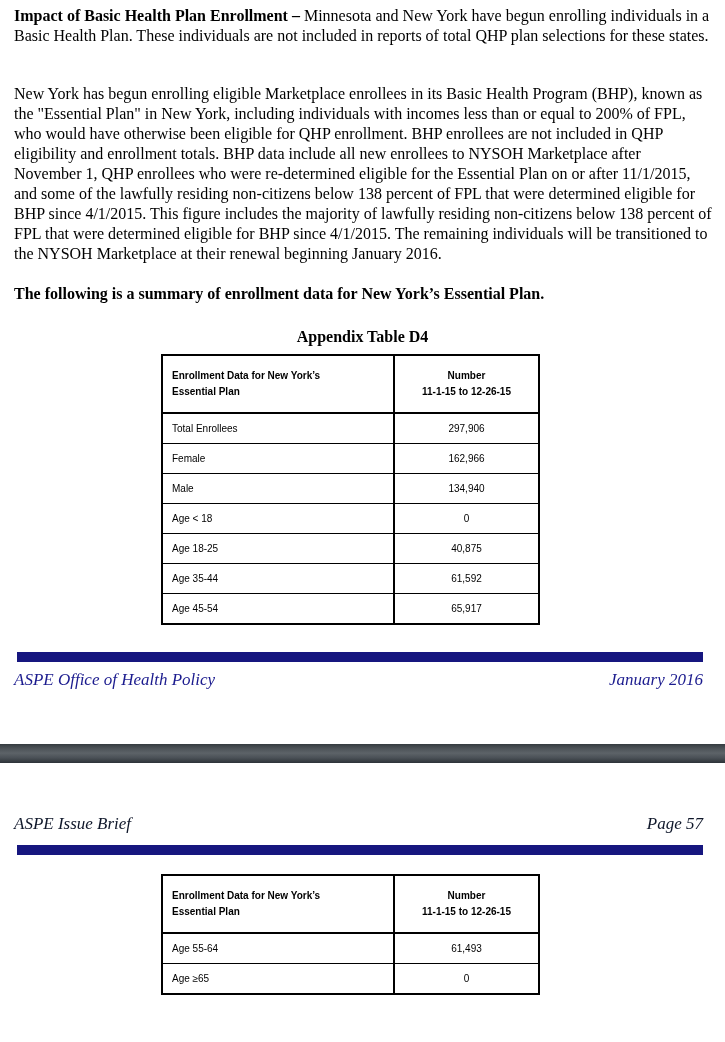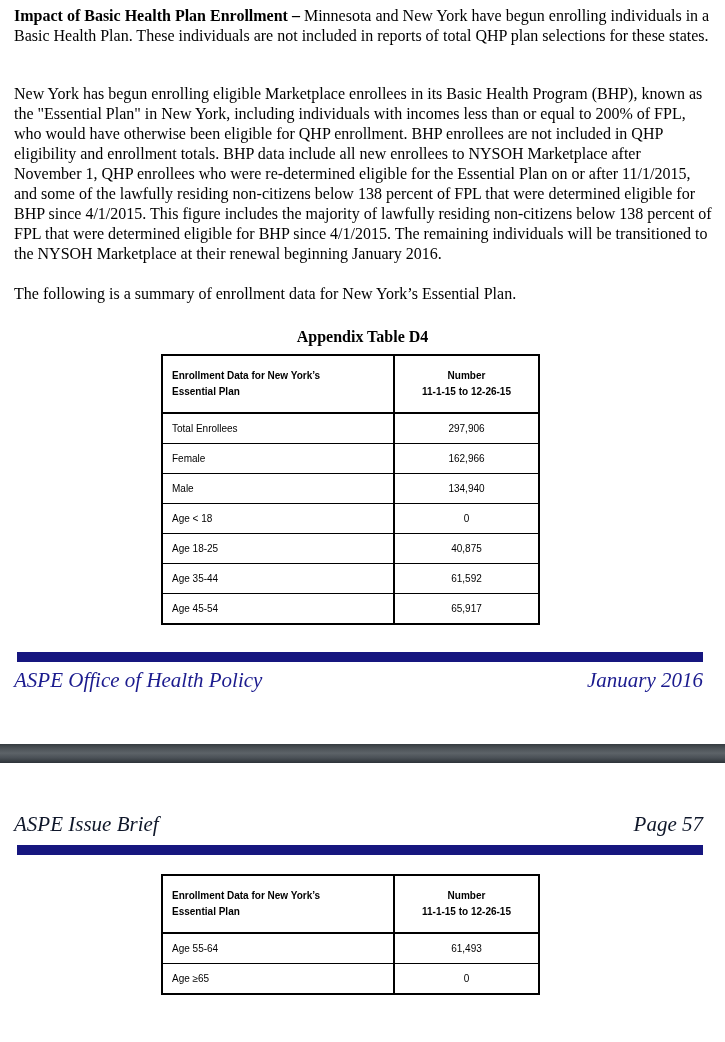--- a/index.html
+++ b/index.html
@@ -21,21 +21,21 @@
     padding: 0 13px 0 14px;
   }
   p.body-para {
     font-size: 16px;
     line-height: 20px;
     margin: 0;
     text-align: left;
   }
   #para-impact { margin-top: 6px; }
   #para-newyork { margin-top: 38px; }
-  #para-summary { margin-top: 20px; }
+  #para-summary { margin-top: 20px; font-weight: bold; }
   .bold-italic { font-weight: bold; }
 
   
   .appendix-title {
     margin: 24px 0 0 0;
     text-align: center;
     font-size: 16px;
     font-weight: bold;
     line-height: 18px;
   }
@@ -95,21 +95,21 @@
     width: 686px;
   }
   #navy-bar-1 { margin-top: 27px; }
   #navy-bar-2 { margin-top: 10px; }
   .running-row {
     display: flex;
     justify-content: space-between;
     align-items: baseline;
     padding: 0 22px 0 14px;
     font-style: italic;
-    font-size: 21px;
+    font-size: 17px;
     line-height: 22px;
   }
   #footer-row-1 { margin-top: 7px; }
   #header-row-2 { margin-top: 50px; }
 
   
   .page-gap {
     margin-top: 53px;
     height: 19px;
     width: 725px;

